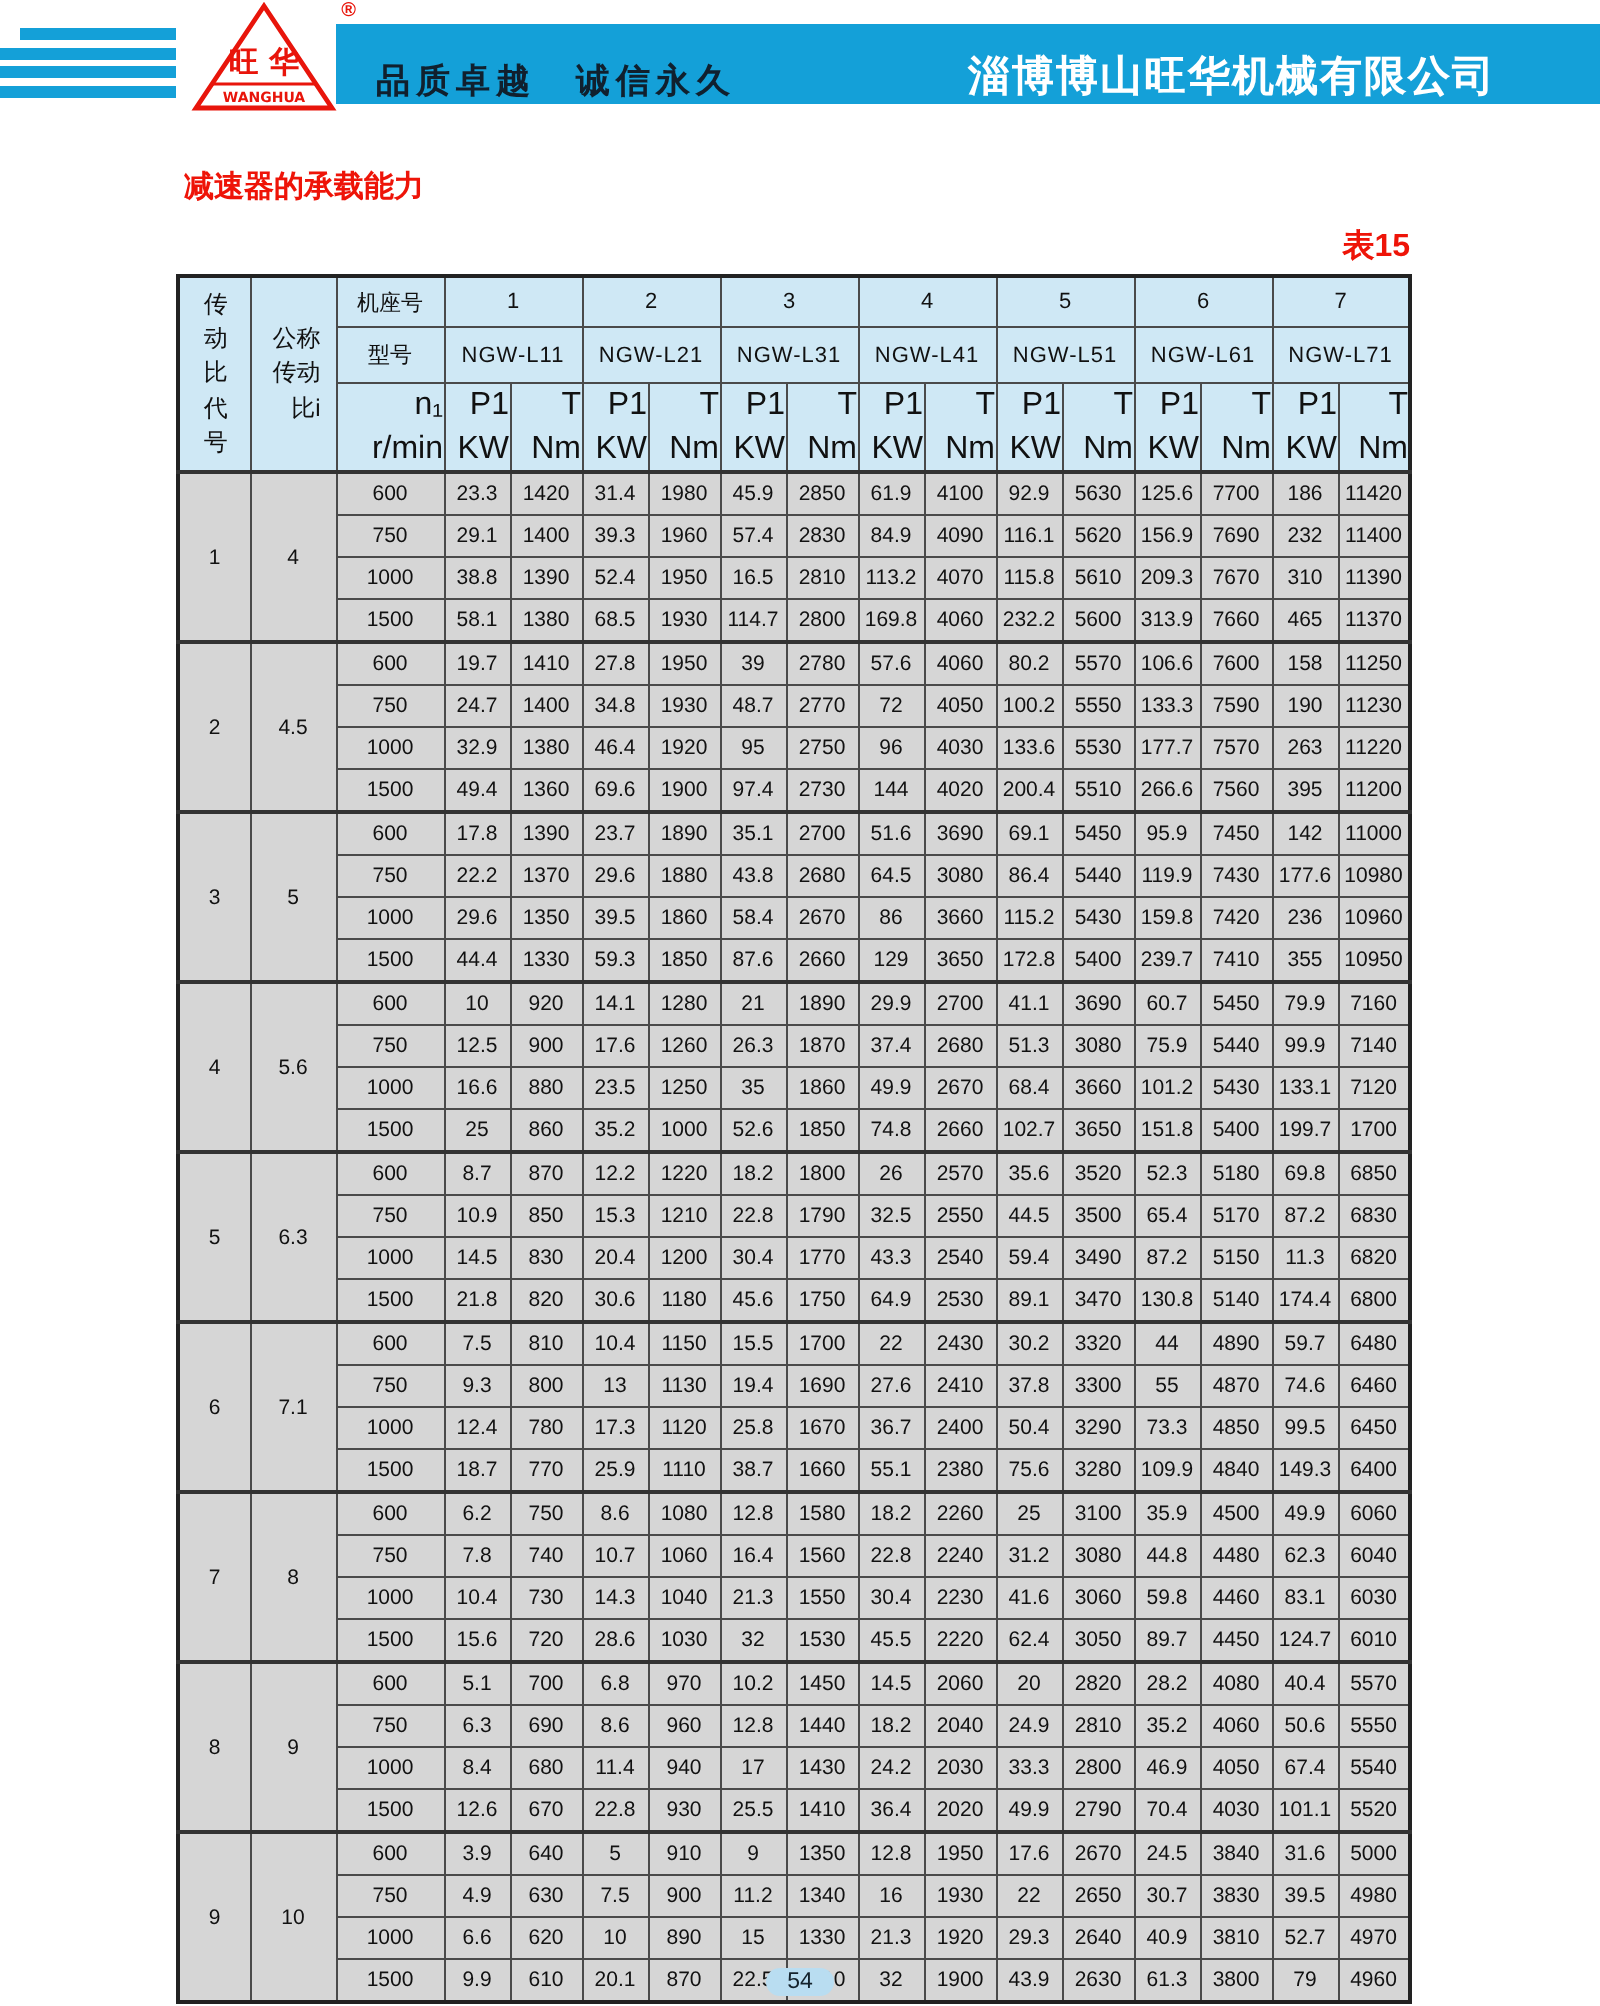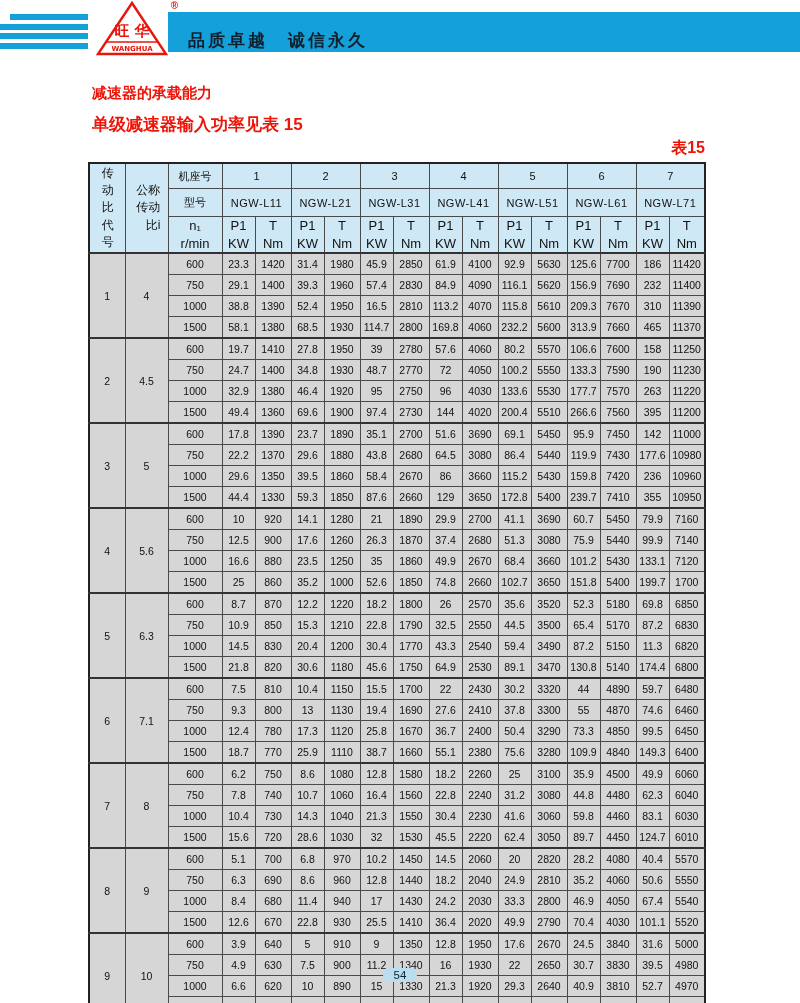--- a/index.html
+++ b/index.html
@@ -30,56 +30,56 @@
   table.cap{border-collapse:collapse;table-layout:fixed;width:617px;margin-left:88px;
     border:2px solid #222;}
   table.cap th,table.cap td{border:1px solid #4a4a4a;text-align:center;vertical-align:middle;
     padding:0;overflow:hidden;}
   table.cap th{background:#cfe8f5;font-weight:normal;font-size:11px;color:#111;}
   table.cap td{background:#d6d6d6;font-size:10.5px;color:#111;height:20px;}
   tr.group-first td{border-top:2.5px solid #333;}
   th.vhead div{margin:0 auto;line-height:1.45;font-size:12px;text-align:right;}
   th.vhead .w1{width:1.1em;}
   th.vhead .w2{width:2.3em;}
-  .two-line{line-height:1.35;font-size:13px;}
+  .two-line{line-height:1.35;font-size:16px;text-align:right;}
   .frame-num{font-size:11px;}
   .model{font-size:10.5px;letter-spacing:0.5px;}
   th.rowlab{font-size:11.5px;}
   
-  .page-pill{position:absolute;left:0;right:0;bottom:20px;text-align:center;}
+  .page-pill{position:absolute;left:0;right:0;bottom:4px;text-align:center;}
   .page-pill span{display:inline-block;background:#b9ddf1;color:#14222c;border-radius:9px;
     padding:1px 11px;font-size:11.5px;}
 </style>
 </head>
 <body>
 
 <div class="header">
   <div class="header-bar">
     <div class="tagline">品质卓越　诚信永久</div>
+    <div class="company">淄博博山旺华机械有限公司</div>
   </div>
   <div class="stripes">
     <div class="stripe first"></div>
       <div class="stripe"></div>
       <div class="stripe"></div>
       <div class="stripe"></div>
   </div>
   <div class="logo">
     <svg width="80" height="58" viewBox="0 0 80 58">
       <polygon points="40,3 74,54 6,54" fill="#ffffff" stroke="#e8150b" stroke-width="2.4"></polygon>
       <line x1="14" y1="42" x2="66" y2="42" stroke="#e8150b" stroke-width="1.6"></line>
       <text x="40" y="36" text-anchor="middle" fill="#e8150b" font-size="15" font-weight="bold" font-family="DejaVu Sans, sans-serif">旺 华</text>
       <text x="40" y="51" text-anchor="middle" fill="#e8150b" font-size="7" font-weight="bold" font-family="DejaVu Sans, sans-serif">WANGHUA</text>
     </svg>
     <span class="reg">®</span>
   </div>
 </div>
 
 <div class="titles">
   <div class="title-1">减速器的承载能力</div>
-  <div class="title-2">单级减速器输入功率见表 15</div>
 </div>
 <div class="table-tag">表15</div>
 
 <table class="cap">
   <colgroup>
     <col style="width:36px">
       <col style="width:43px">
       <col style="width:54px">
   <col style="width: 33px;">
       <col style="width: 36px;">

